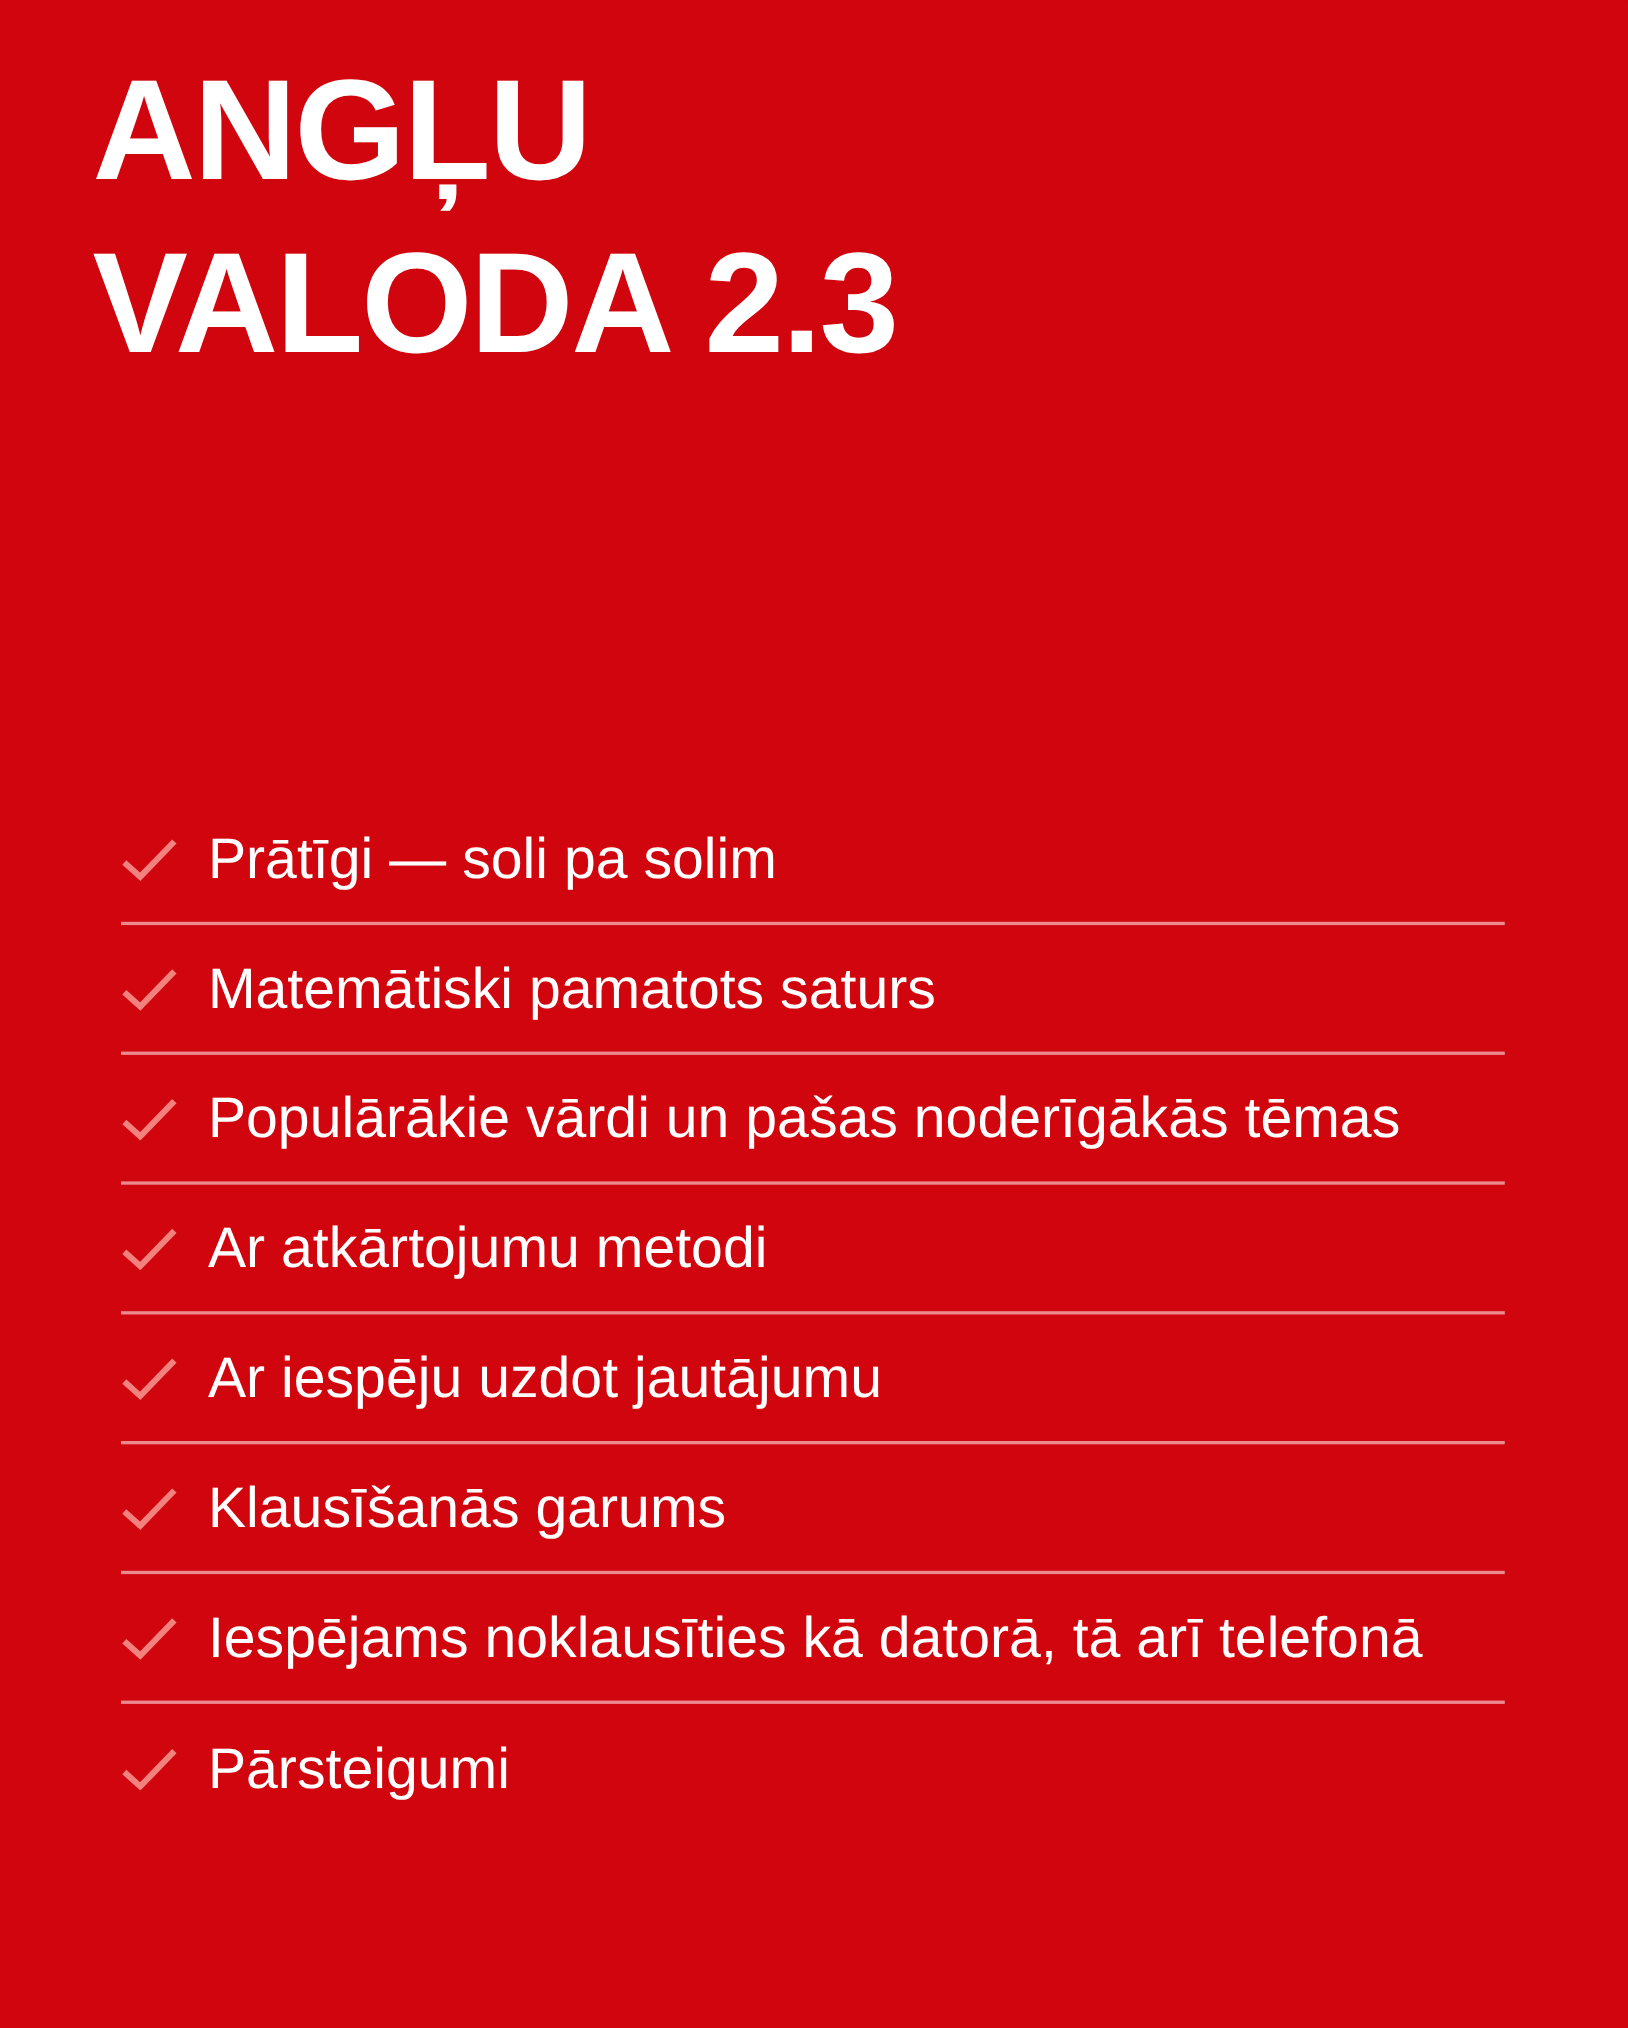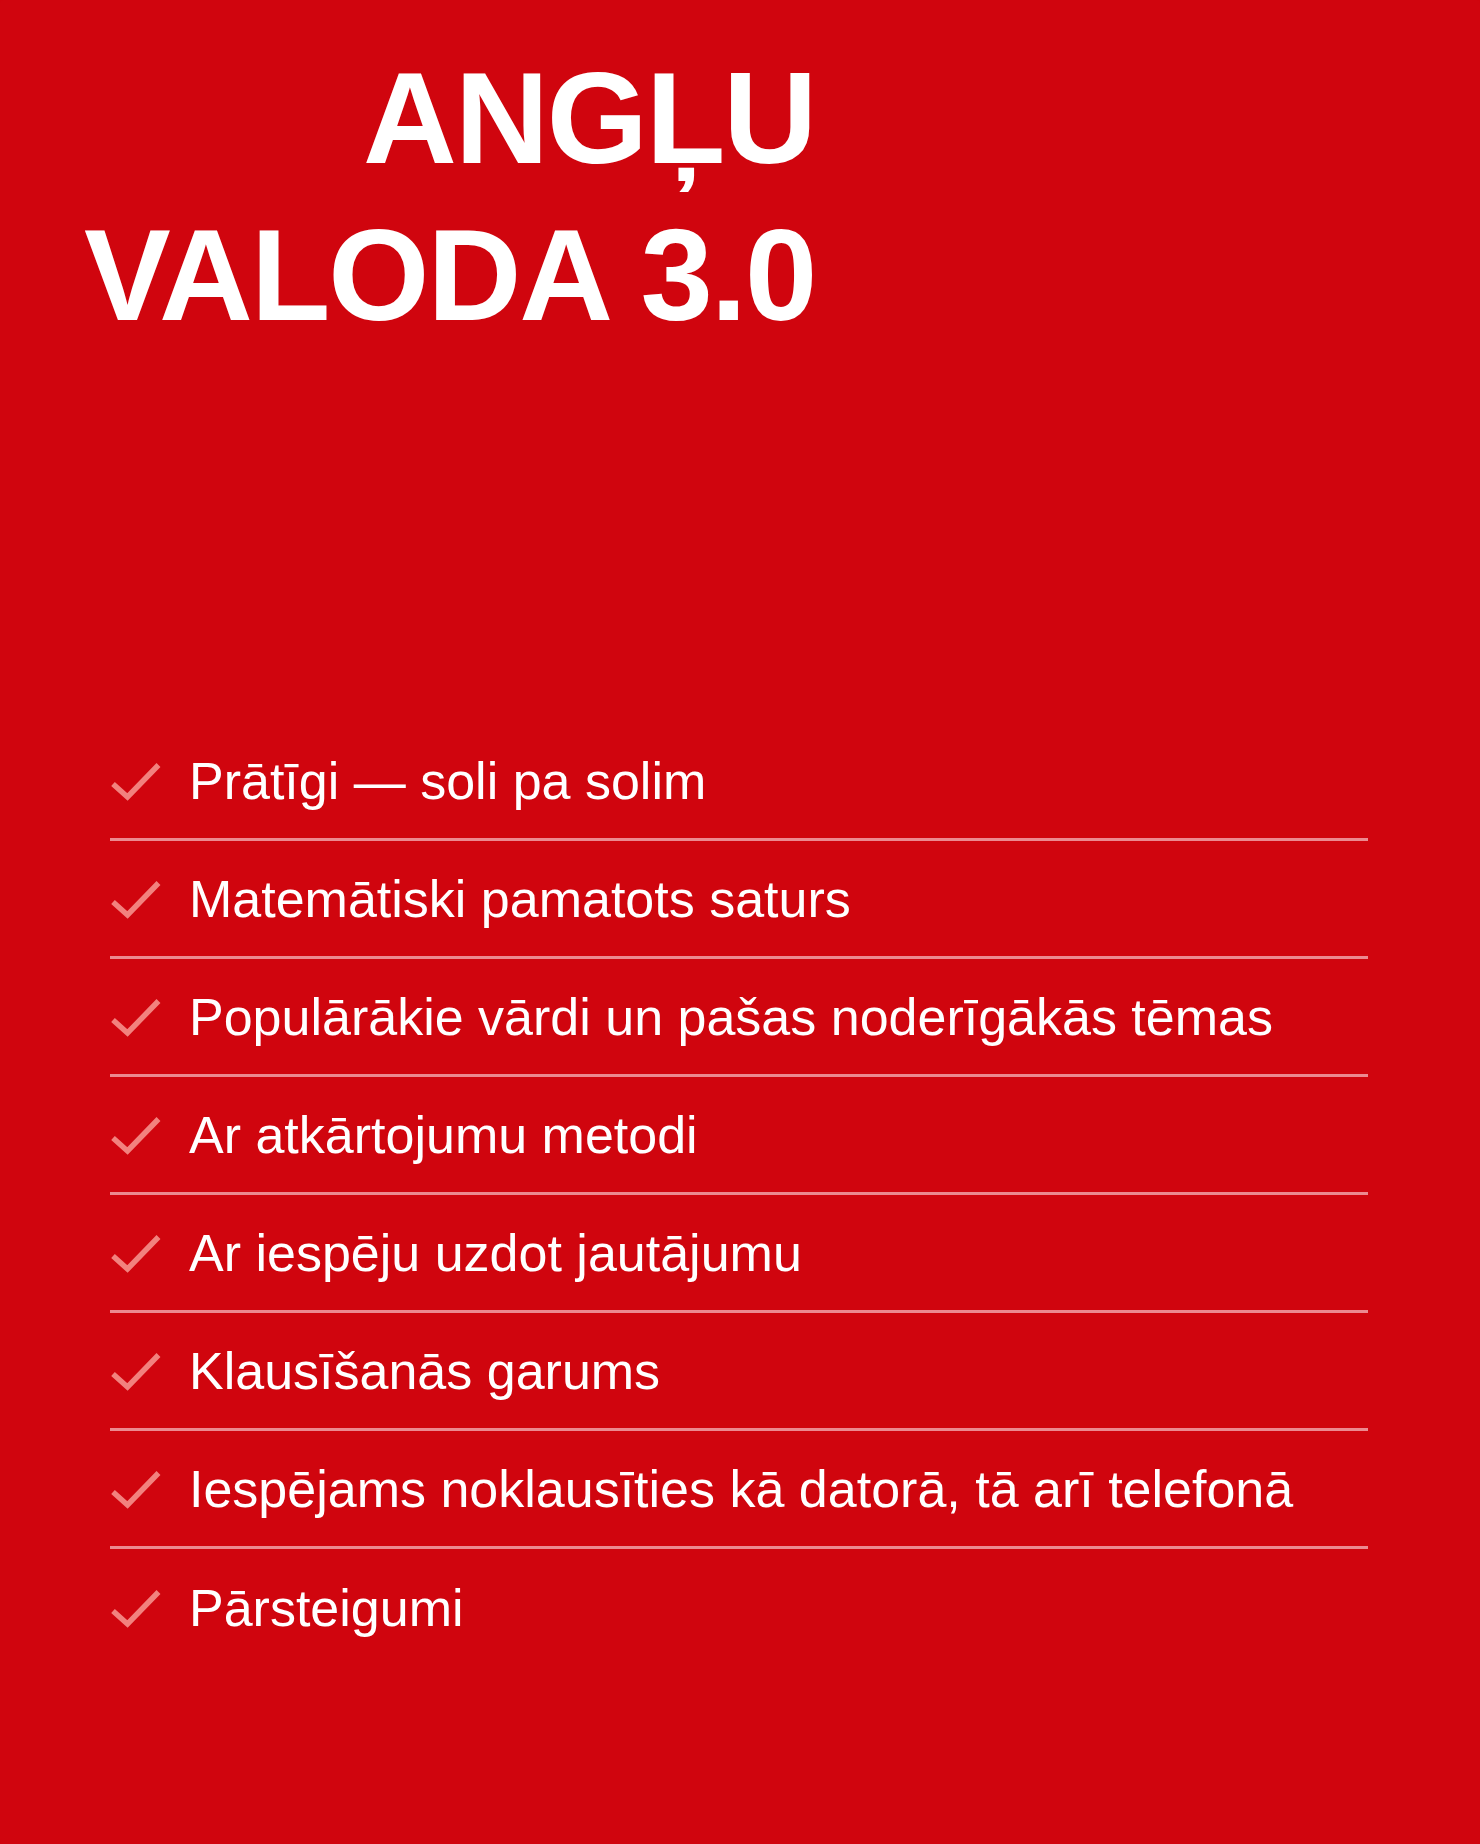--- a/index.html
+++ b/index.html
@@ -12,21 +12,20 @@
     position: relative;
     overflow: hidden;
     background: var(--bg, #D0050E);
     font-family: "Liberation Sans", sans-serif;
   }
   .page {
     position: absolute;
     inset: 0;
     background: var(--bg, #D0050E);
     border-radius: 3px;
-    text-align: right;
   }
   .title {
     position: absolute;
     left: 84px;
     top: 40px;
     color: #ffffff;
     font-size: 130px;
     line-height: 157px;
     font-weight: 800;
     letter-spacing: -2px;
@@ -67,21 +66,21 @@
     font-weight: 500;
     letter-spacing: 0px;
     white-space: nowrap;
   }
 </style>
 </head>
 <body>
 
 <div class="page">
 
-  <div class="title"><span>ANGĻU</span><br><span>VALODA 3.0</span></div>
+  <div class="title"><span>ANGĻU</span><br><span>VALODA 2.3</span></div>
 
   <div class="checklist">
     <div class="list-item">
       <svg class="check" viewBox="0 0 52 40">
         <path d="M3 23 L17.5 36 L48.5 4"></path>
       </svg>
       <span class="item-label">Prātīgi — soli pa solim</span>
     </div>
 
     <div class="list-item">

